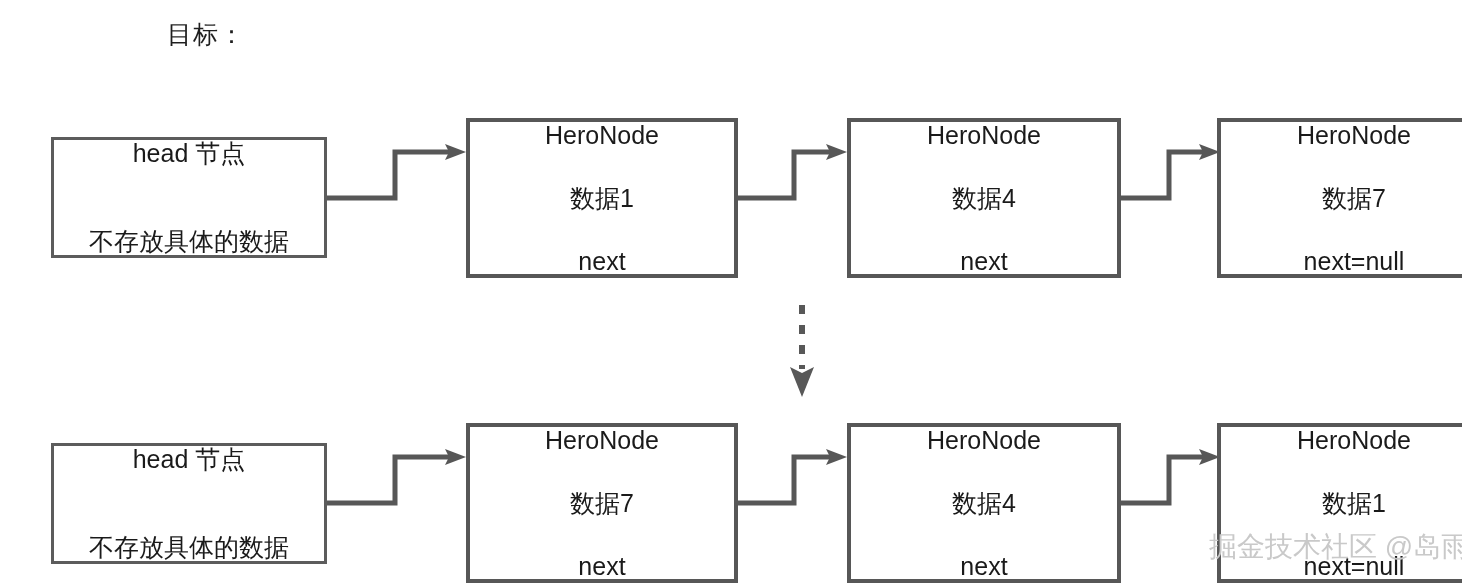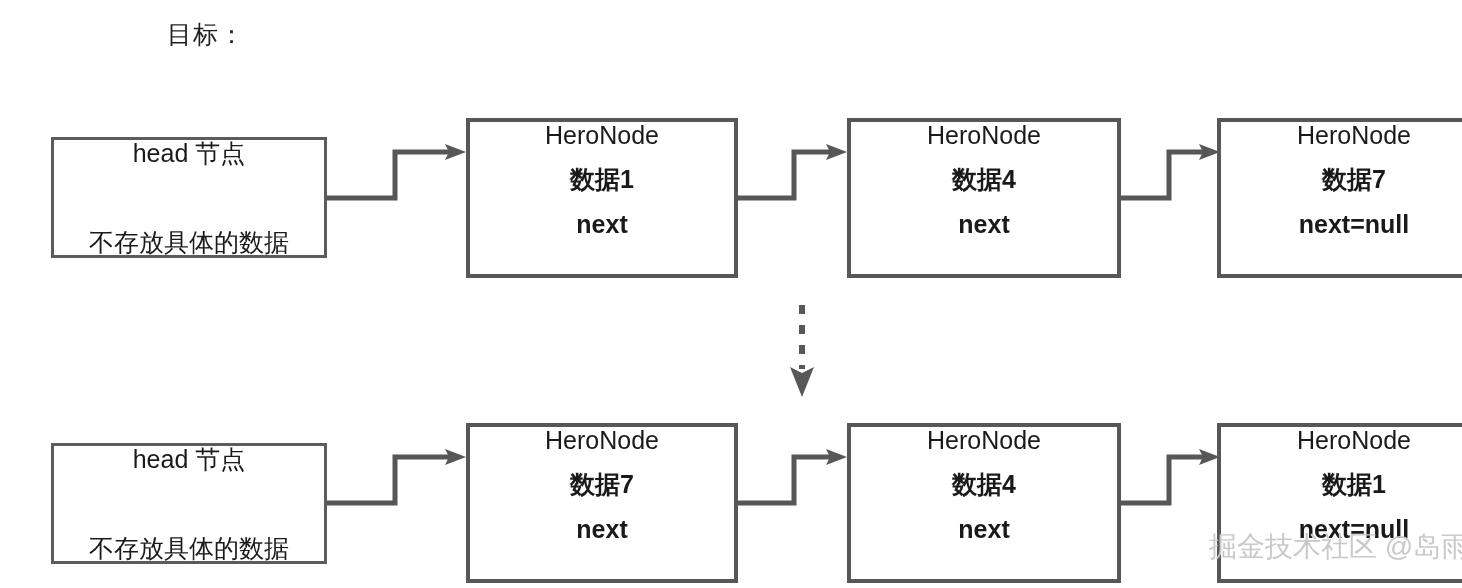--- a/index.html
+++ b/index.html
@@ -32,37 +32,37 @@
 
   
   .node {
     position: absolute;
     box-sizing: border-box;
     background: #ffffff;
     border: 4px solid #575757;
     display: flex;
     flex-direction: column;
     align-items: center;
-    justify-content: flex-start;
+    justify-content: space-between;
     color: #1a1a1a;
     z-index: 3;
   }
   .node.head {
     border-width: 3px;
     border-color: #5c5c5c;
     justify-content: space-between;
   }
   .node-line {
     font-size: 25px;
     line-height: 1.05;
     white-space: nowrap;
     text-align: center;
   }
-  .node.hero .node-line + .node-line { margin-top: 18px; font-weight: bold; }
-  .node.head .node-line + .node-line { margin-top: 14px; }
+  .node.hero .node-line + .node-line { margin-top: 18px; }
+  .node.head .node-line + .node-line { margin-top: 14px; font-family: Liberation Serif, serif; }
 
   
   .conn {
     position: absolute;
     z-index: 2;
   }
   .conn svg { display: block; overflow: visible; }
 
   .dashed-arrow {
     position: absolute;

